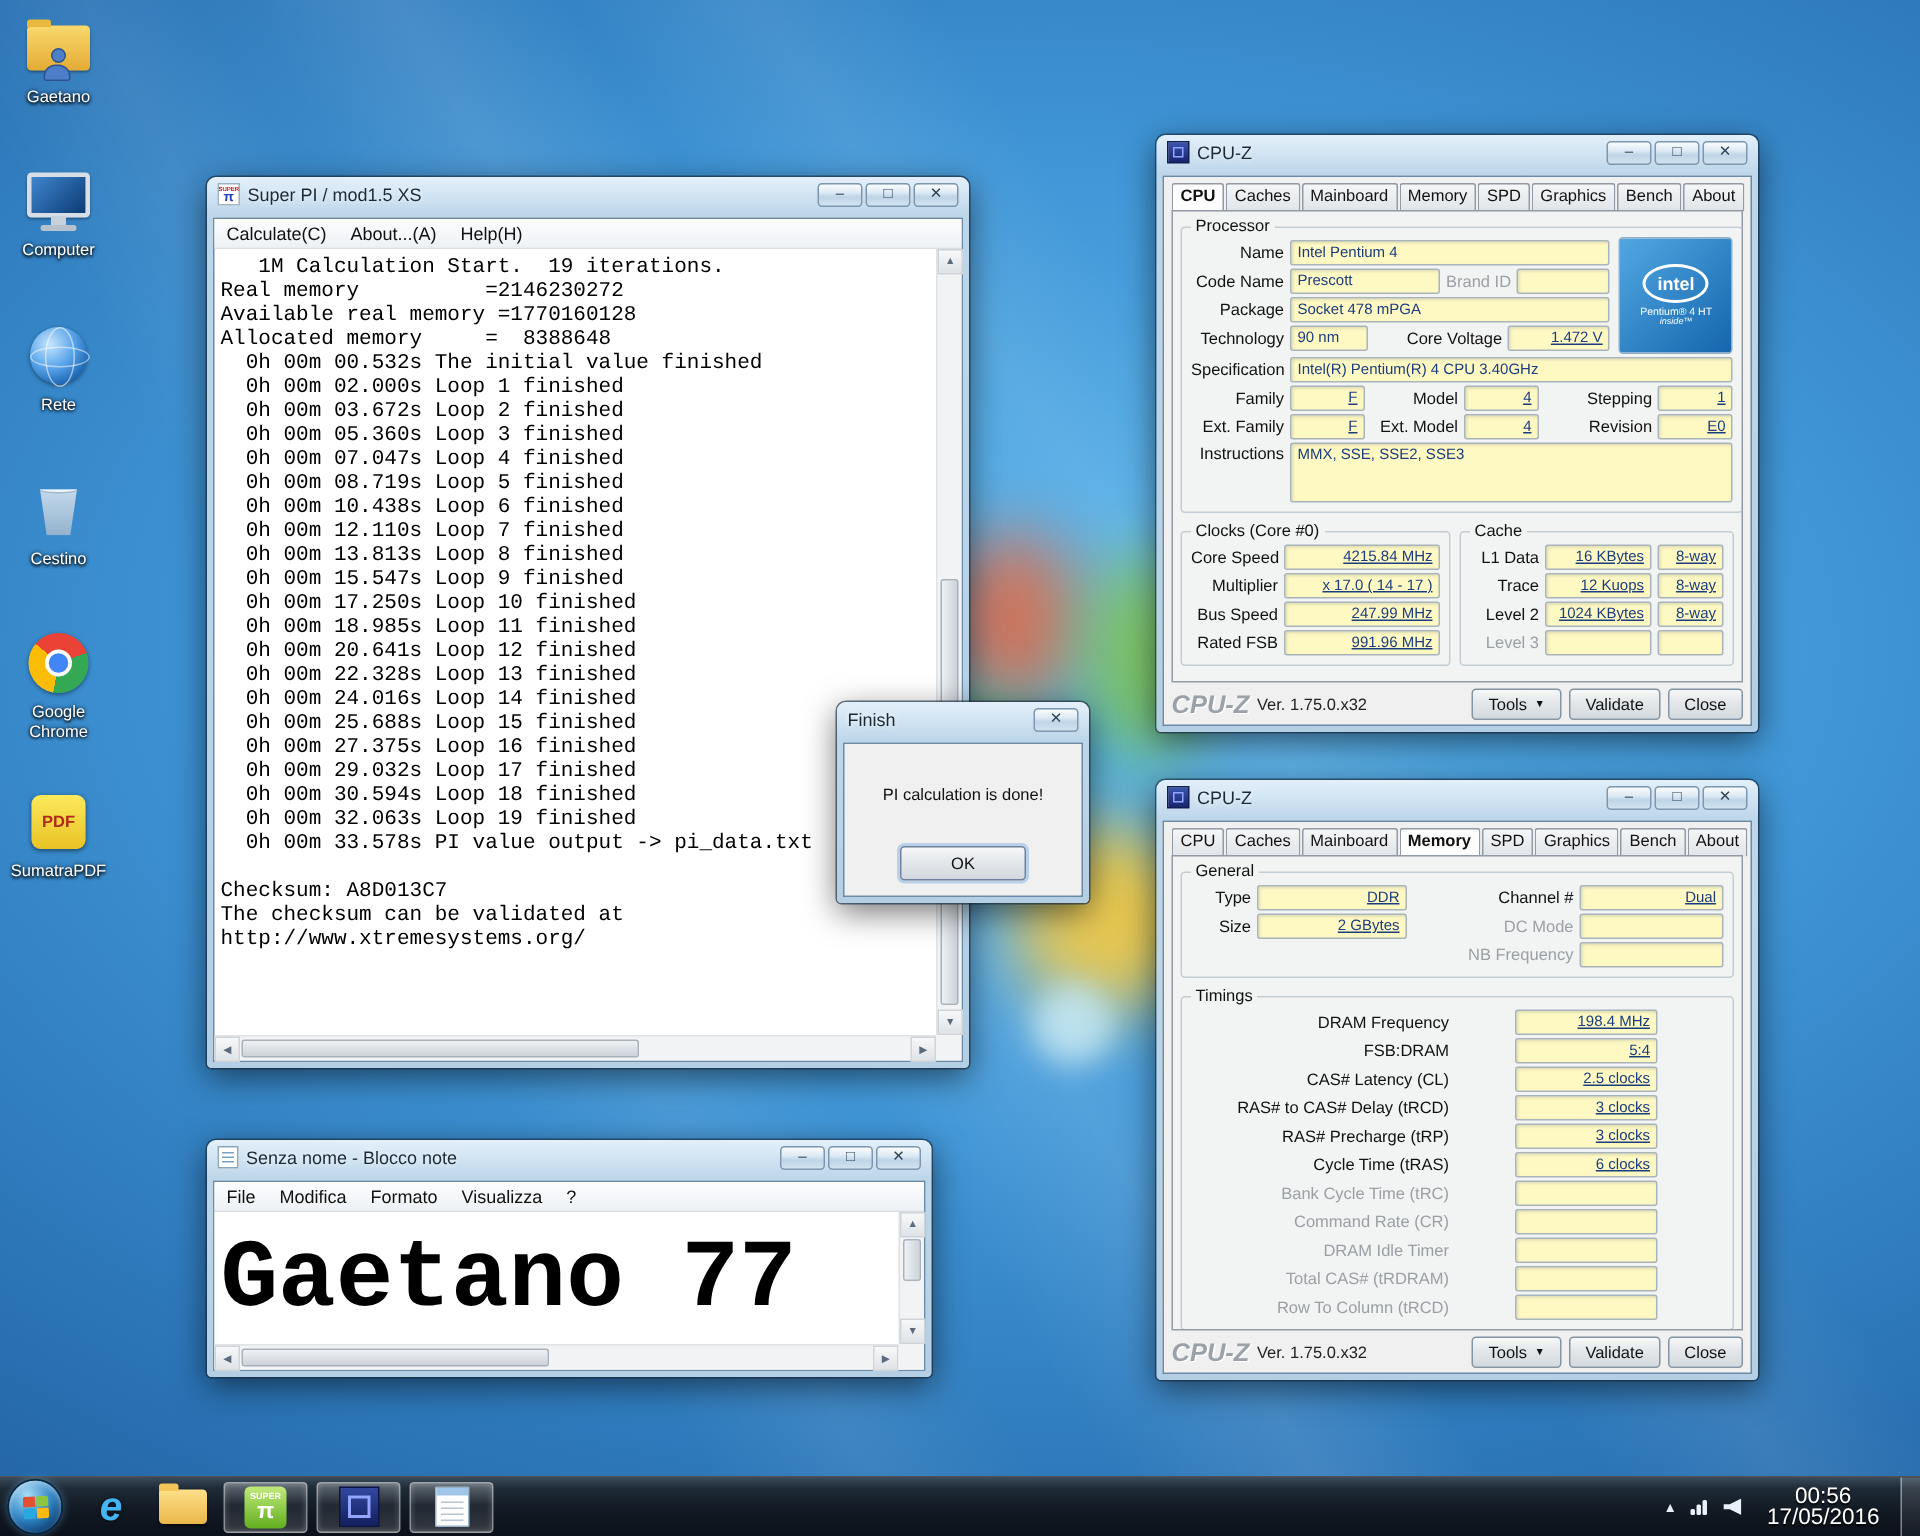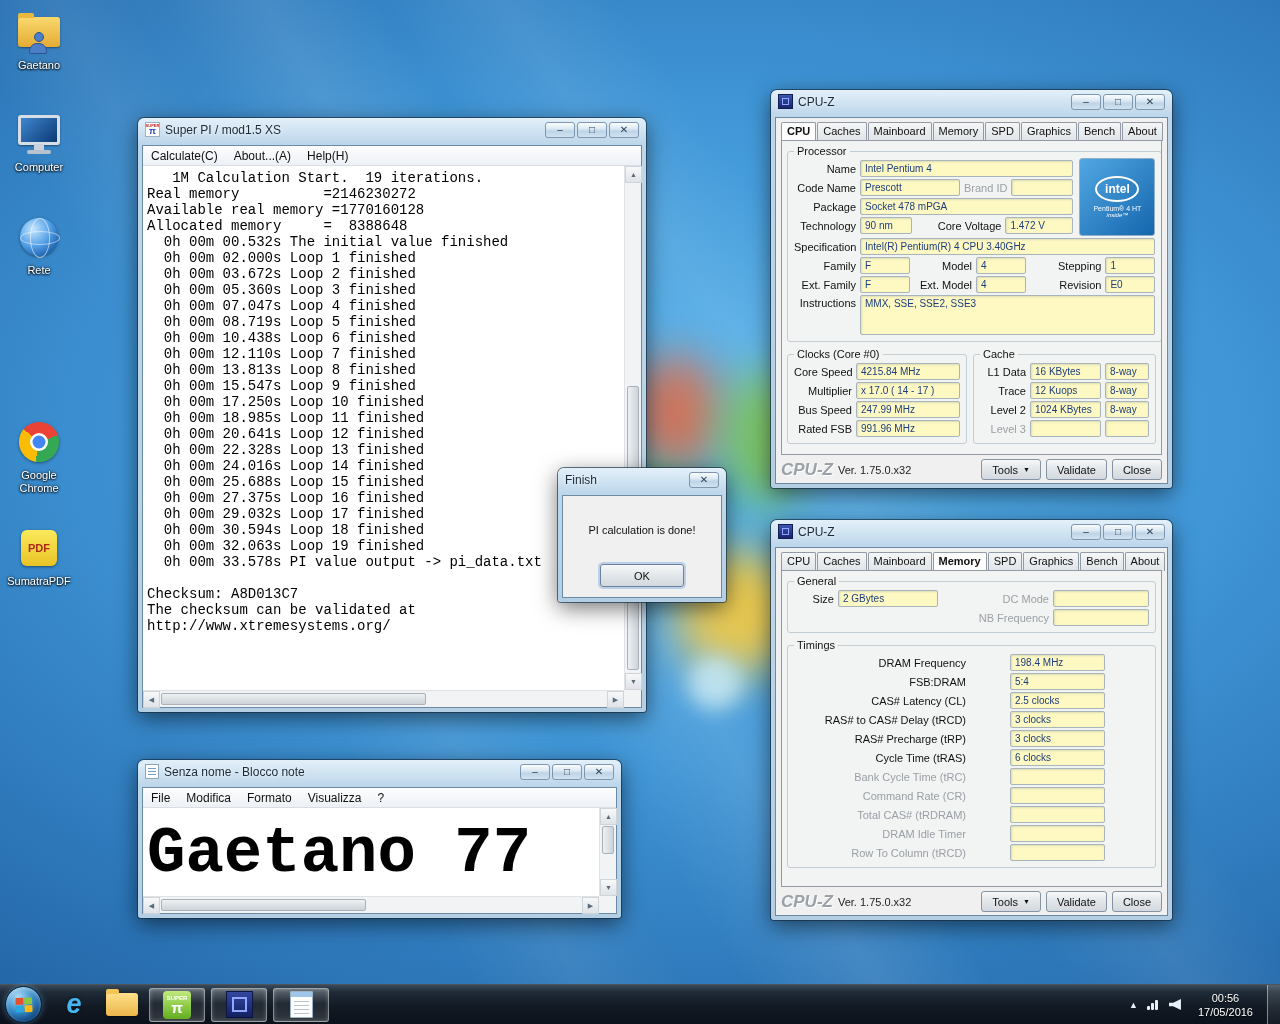--- a/index.html
+++ b/index.html
@@ -105,21 +105,21 @@
        background:linear-gradient(#f4f6f7,#e0e4e8);font-size:11px;white-space:nowrap;}
   .tab.active{background:#fdfdfd;font-weight:bold;}
   .tabpage{flex:1;border:1px solid #919aa5;background:#f2f3f3;margin-top:-1px;padding:4px 5px;overflow:hidden;}
   .grp{border:1px solid #c3cdd4;border-radius:3px;margin:0 0 6px;padding:1px 6px 4px;}
   .grp legend{font-size:11px;padding:0 3px;}
   .r{display:flex;align-items:center;margin:2px 0;gap:4px;}
   .lab{text-align:right;color:#111;white-space:nowrap;}
   .dis{color:#9aa0a5;}
   .f{background:#fef9c3;border:1px solid #aab4bb;box-shadow:inset 1px 1px 2px rgba(120,130,140,.25);
      color:#1c3d7d;height:17px;line-height:15px;padding:0 4px;font-size:10px;border-radius:2px;overflow:hidden;white-space:nowrap;}
-  .c{text-align:left;}
+  .c{text-align:right;text-decoration:underline;}
   .grow{flex:1;}
   .w62{width:62px;} .w58{width:58px;} .w50{width:50px;} .w46{width:46px;} .w44{width:44px;}
   .proc-top{display:flex;gap:6px;}
   .proc-left{flex:1;}
   .logo-box{width:76px;height:78px;border:1px solid #8fb0c8;border-radius:3px;
             background:linear-gradient(135deg,#51a7e2,#1566ad);display:flex;flex-direction:column;align-items:center;justify-content:center;color:#fff;}
   .intel-oval{width:44px;height:26px;border:2px solid #fff;border-radius:50%;display:flex;align-items:center;justify-content:center;
               font-size:12px;font-weight:bold;letter-spacing:0;}
   .logo-l1{font-size:7px;margin-top:3px;white-space:nowrap;}
   .logo-l2{font-size:6px;font-style:italic;}
@@ -173,21 +173,21 @@
   .czi:before{content:"";position:absolute;inset:5px;border:2px solid #93a6ff;}
   .npi{width:23px;height:27px;background:#fdfdfd;border:1px solid #9ab2c6;position:relative;border-radius:1px;}
   .npi:before{content:"";position:absolute;left:0;right:0;top:0;height:5px;background:#9fc5e8;}
   .npi:after{content:"";position:absolute;left:3px;top:9px;right:3px;height:1px;background:#b9c4cd;box-shadow:0 4px 0 #b9c4cd,0 8px 0 #b9c4cd,0 12px 0 #b9c4cd;}
   .tray{margin-left:auto;display:flex;align-items:center;gap:9px;padding-right:6px;}
   .chev{color:#e8f0f8;font-size:9px;}
   .net{width:13px;height:11px;display:flex;align-items:flex-end;gap:1px;}
   .net i{display:block;width:3px;background:#e8f0f8;border-radius:1px;}
   .net i:nth-child(1){height:4px;} .net i:nth-child(2){height:7px;} .net i:nth-child(3){height:10px;}
   .vol{width:12px;height:11px;background:#e8f0f8;clip-path:polygon(0 35%,35% 35%,100% 0,100% 100%,35% 65%,0 65%);}
-  .clock{color:#fff;font-size:11px;text-align:center;line-height:14px;padding:0 8px;text-shadow:0 1px 1px #000;}
+  .clock{color:#fff;font-size:15px;text-align:center;line-height:14px;padding:0 8px;text-shadow:0 1px 1px #000;}
   .showdesk{width:13px;height:40px;border-left:1px solid rgba(255,255,255,.45);background:linear-gradient(rgba(255,255,255,.14),rgba(255,255,255,.04));}
 </style>
 </head>
 <body>
 
 <div class="stage">
   <div class="wall"></div>
   <div class="blob red"></div>
   <div class="blob green"></div>
   <div class="blob green2"></div>
@@ -213,20 +213,28 @@
           <div class="mbase"></div>
         </div>
     </div>
     <div class="lbl">Computer</div>
   </div>
   <div class="dicon" style="top:213px;">
     <div class="art">
         <div class="globe"></div>
       </div>
     <div class="lbl">Rete</div>
+  </div>
+  <div class="dicon" style="top:316px;">
+    <div class="art">
+      <div class="bin">
+          <div class="binrim"></div>
+        </div>
+    </div>
+    <div class="lbl">Cestino</div>
   </div>
   <div class="dicon" style="top:418px;">
     <div class="art">
         <div class="chrome"></div>
       </div>
     <div class="lbl">Google Chrome</div>
   </div>
   <div class="dicon" style="top:524px;text-align:right;">
     <div class="art">
       <div class="sumatra">PDF</div>
@@ -480,20 +488,26 @@
         <span class="tab active">Memory</span>
         <span class="tab">SPD</span>
         <span class="tab">Graphics</span>
         <span class="tab">Bench</span>
         <span class="tab">About</span>
       </div>
       <div class="tabpage">
         <fieldset class="grp">
           <legend>General</legend>
           <div class="r">
+            <span class="lab w40">Type</span>
+            <span class="f c w100">DDR</span>
+            <span class="lab" style="flex:1;">Channel #</span>
+            <span class="f c w96">Dual</span>
+          </div>
+          <div class="r">
             <span class="lab w40">Size</span>
             <span class="f c w100">2 GBytes</span>
             <span class="lab dis" style="flex:1;">DC Mode</span>
             <span class="f c w96"></span>
           </div>
           <div class="r">
             <span class="lab dis" style="margin-left:auto;">NB Frequency</span>
             <span class="f c w96"></span>
           </div>
         </fieldset>
@@ -525,25 +539,25 @@
             </div>
           <div class="r">
               <span class="lab tlab dis">Bank Cycle Time (tRC)</span>
             <span class="f c tf"></span>
             </div>
           <div class="r">
               <span class="lab tlab dis">Command Rate (CR)</span>
             <span class="f c tf"></span>
             </div>
           <div class="r">
+              <span class="lab tlab dis">DRAM Idle Timer</span>
+            <span class="f c tf"></span>
+            </div>
+          <div class="r">
               <span class="lab tlab dis">Total CAS# (tRDRAM)</span>
-            <span class="f c tf"></span>
-            </div>
-          <div class="r">
-              <span class="lab tlab dis">DRAM Idle Timer</span>
             <span class="f c tf"></span>
             </div>
           <div class="r">
               <span class="lab tlab dis">Row To Column (tRCD)</span>
             <span class="f c tf"></span>
             </div>
         </fieldset>
       </div>
       <div class="bbar">
         <span class="brand">CPU-Z</span>

